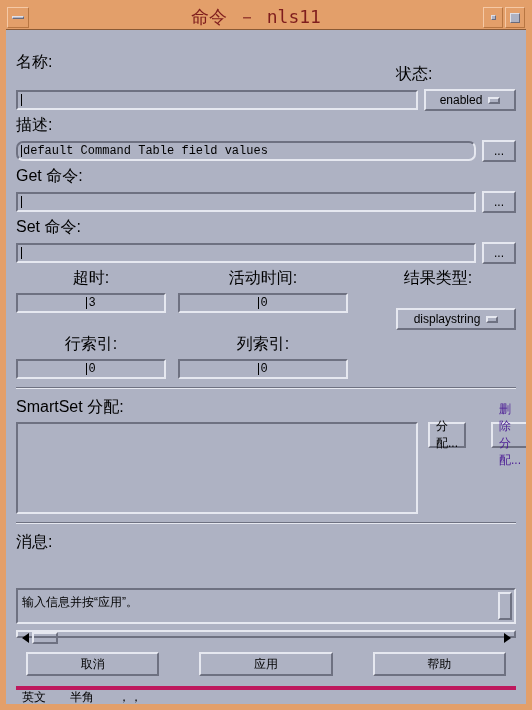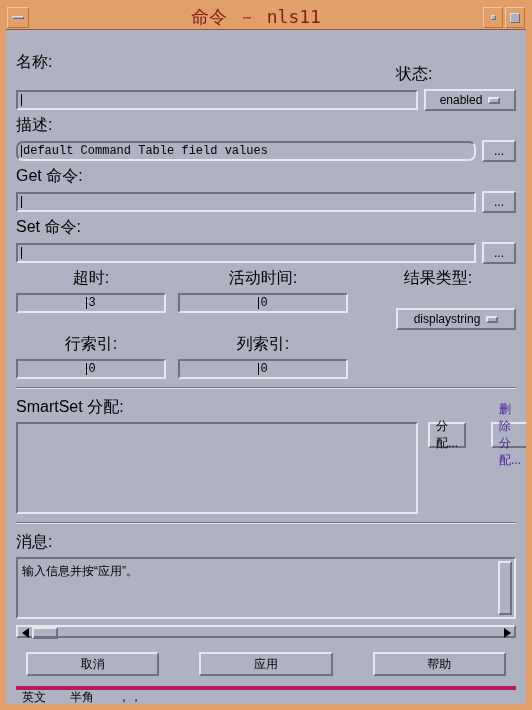--- a/index.html
+++ b/index.html
@@ -154,20 +154,21 @@
     gap: 25px;
   }
   .smartset-btns .btn { height: 26px; font-size:12px; }
   .msg-box {
     height: 80px;
     padding: 4px;
     font-size: 12px;
     color: #000;
     overflow: hidden;
     position: relative;
+    margin-top: 31px;
   }
   .msg-box .sb {
     position:absolute;
     right:2px; top:2px; bottom:2px;
     width:14px;
     border:2px solid;
     border-color:#e6e8f0 #6e7181 #6e7181 #e6e8f0;
   }
   .hscroll {
     height: 16px;

